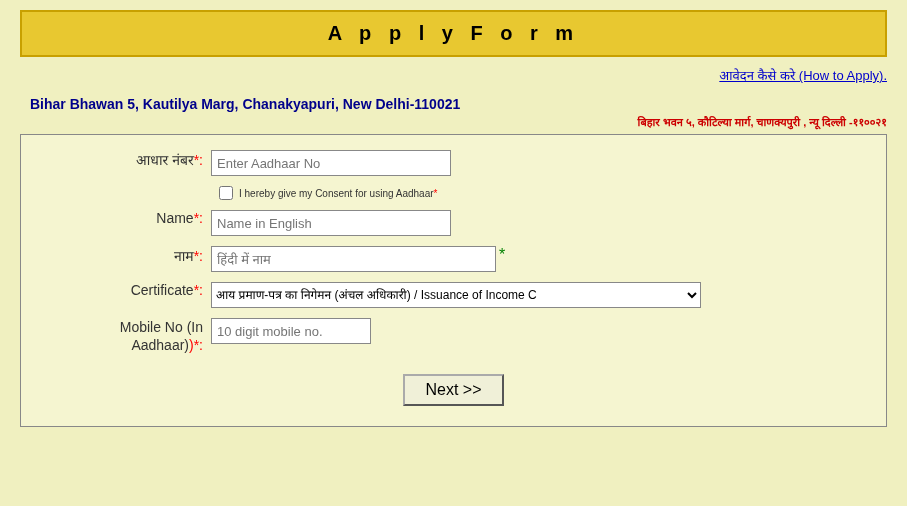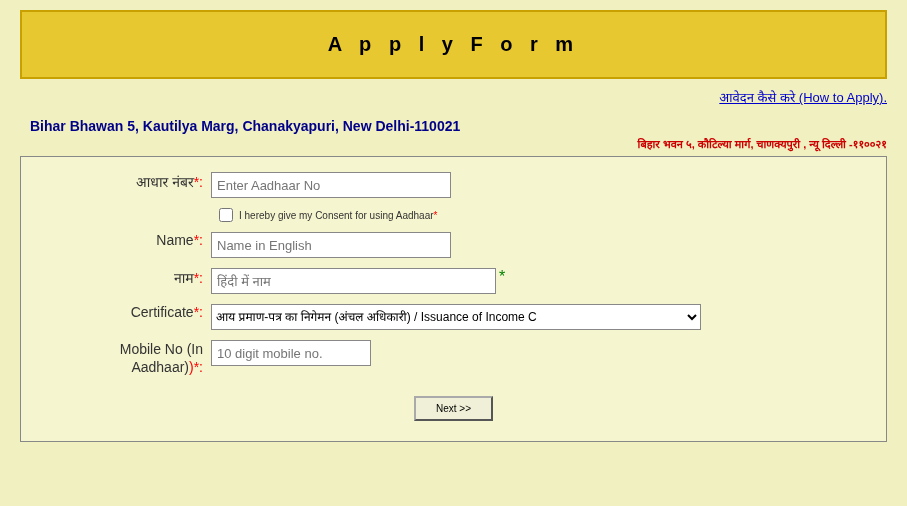--- a/index.html
+++ b/index.html
@@ -7,21 +7,21 @@
       background-color: #f0f0c0;
       font-family: Arial, sans-serif;
       font-size: 14px;
       width: 907px;
       min-height: 506px;
     }
     .header-bar {
       background-color: #e8c830;
       border: 2px solid #c8a000;
       text-align: center;
-      padding: 21px;
+      padding: 10px;
       margin: 10px 20px 5px 20px;
       letter-spacing: 6px;
       font-size: 20px;
       font-weight: bold;
       color: #000;
     }
     .how-to-apply {
       text-align: right;
       padding: 4px 20px 2px 0;
       font-size: 13px;
@@ -110,21 +110,21 @@
     }
     .next-row {
       display: flex;
       justify-content: center;
       margin-top: 20px;
     }
     .next-button {
       background-color: #f0f0d8;
       border: 2px outset #aaa;
       padding: 5px 20px;
-      font-size: 10px;
+      font-size: 16px;
       cursor: pointer;
       color: #000;
     }
   </style>
 </head>
 <body>
 
 <div class="header-bar">A p p l y   F o r m</div>
 
 <div class="how-to-apply">

